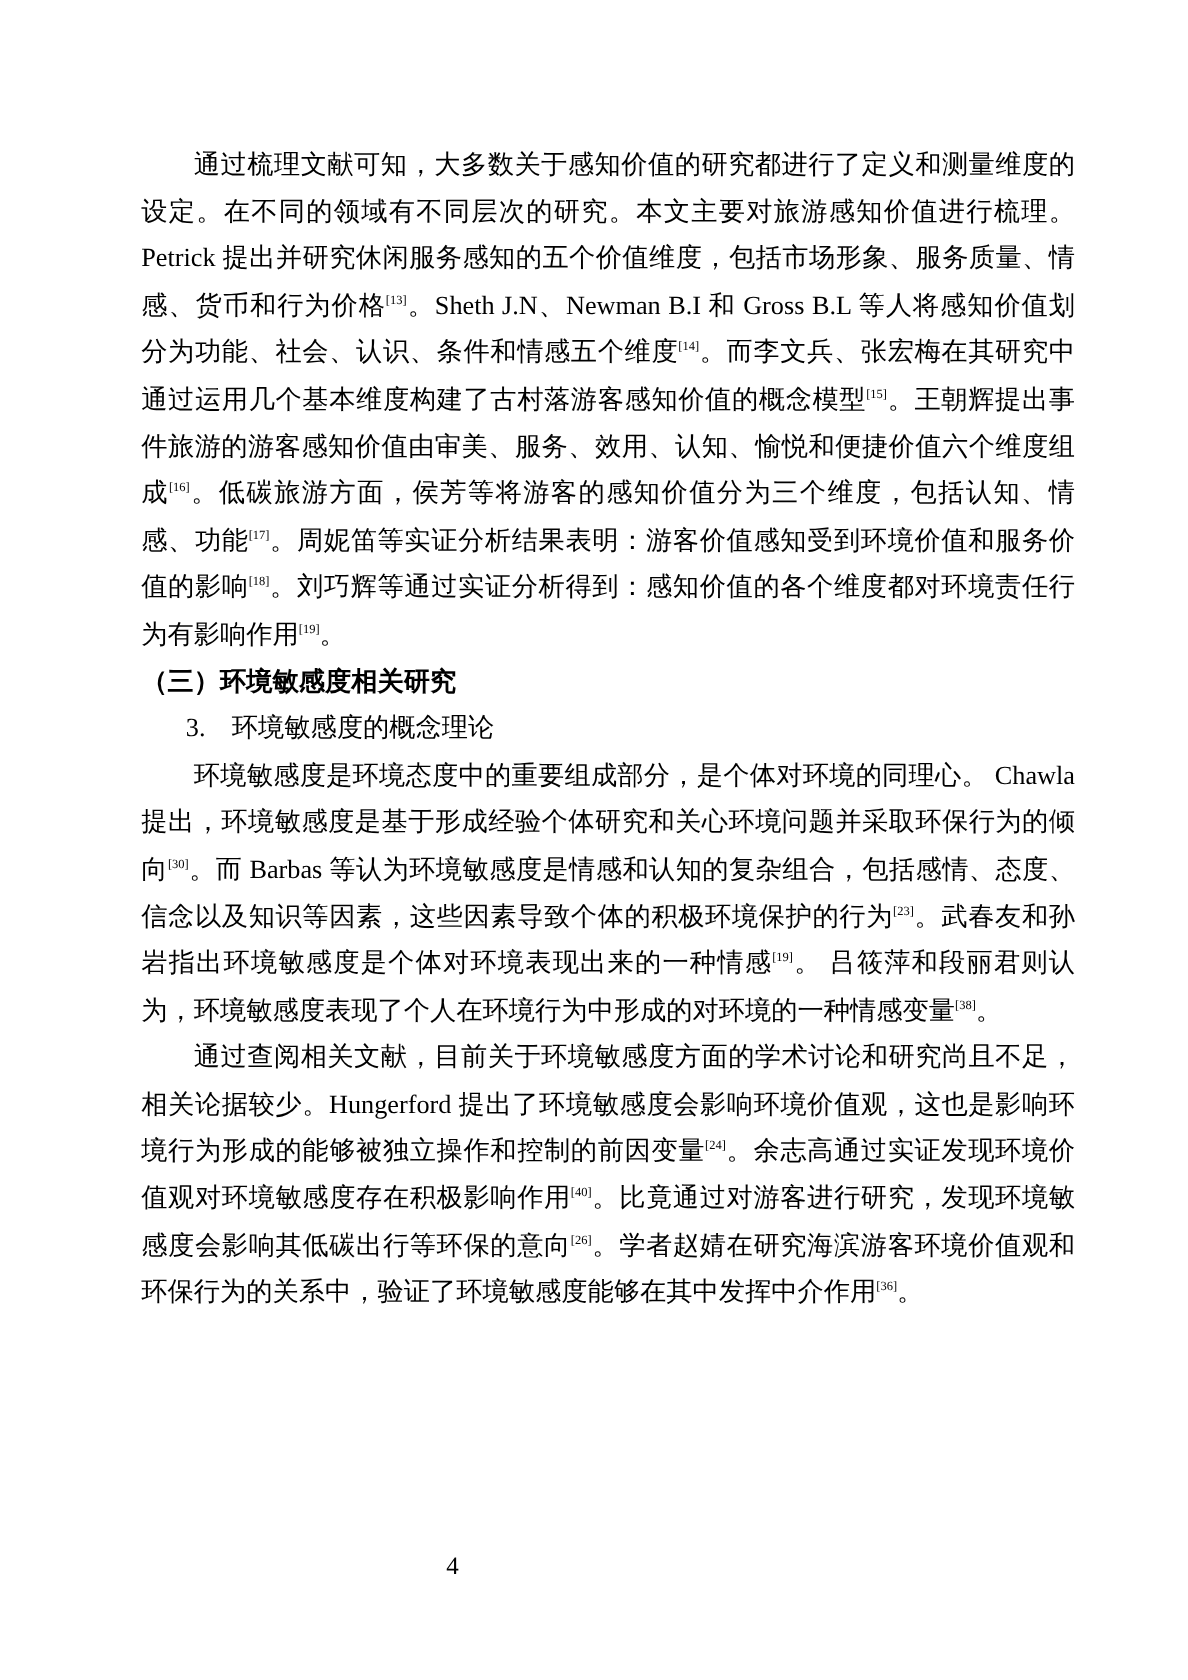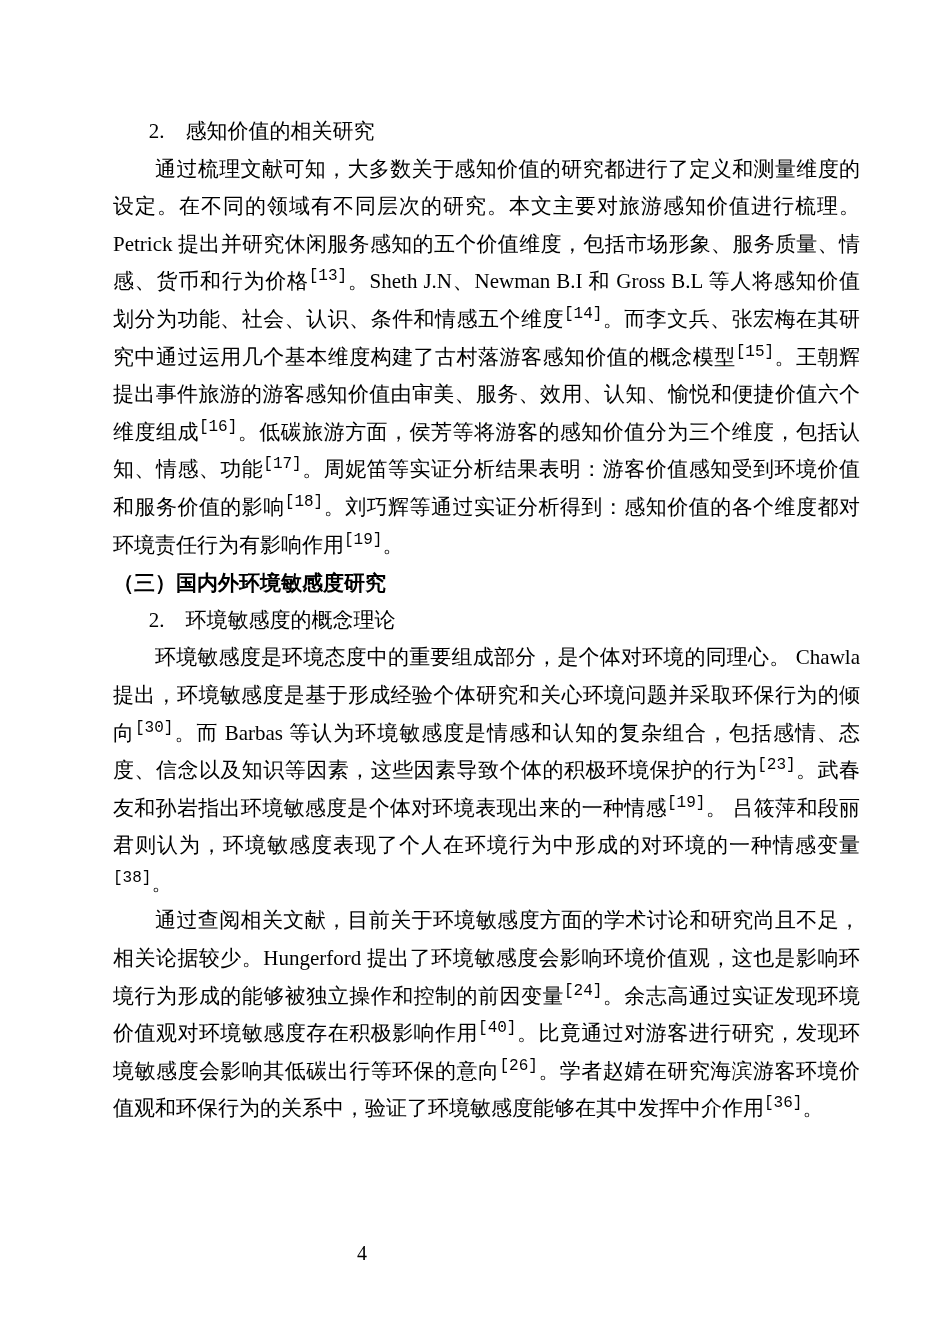--- a/index.html
+++ b/index.html
@@ -34,48 +34,47 @@
     text-indent: 1.7em;
     font-weight: normal;
     font-family: "Liberation Serif", "DejaVu Serif", serif;
   }
   .h-bold {
     text-indent: 0;
     font-weight: bold;
     font-family: "Liberation Sans", "DejaVu Sans", sans-serif;
   }
   .para sup {
-    font-size: 16px;
+    font-size: 10px;
     line-height: 0;
     vertical-align: super;
-    font-family: Liberation Mono, monospace;
+    font-family: Liberation Serif, serif;
   }
   .page-number {
     position: absolute;
     left: 357px;
     top: 1241px;
     font-size: 20px;
     line-height: 24px;
     font-family: "Liberation Serif", "DejaVu Serif", serif;
   }
 </style>
 </head>
 <body>
 
 <div class="page">
   <div class="content">
 
-    <p class="h-num">2.　感知价值的相关研究</p>
 
     <p class="para">通过梳理文献可知，大多数关于感知价值的研究都进行了定义和测量维度的设定。在不同的领域有不同层次的研究。本文主要对旅游感知价值进行梳理。Petrick 提出并研究休闲服务感知的五个价值维度，包括市场形象、服务质量、情感、货币和行为价格<sup>[13]</sup>。Sheth J.N、Newman B.I 和 Gross  B.L 等人将感知价值划分为功能、社会、认识、条件和情感五个维度<sup>[14]</sup>。而李文兵、张宏梅在其研究中通过运用几个基本维度构建了古村落游客感知价值的概念模型<sup>[15]</sup>。王朝辉提出事件旅游的游客感知价值由审美、服务、效用、认知、愉悦和便捷价值六个维度组成<sup>[16]</sup>。低碳旅游方面，侯芳等将游客的感知价值分为三个维度，包括认知、情感、功能<sup>[17]</sup>。周妮笛等实证分析结果表明：游客价值感知受到环境价值和服务价值的影响<sup>[18]</sup>。刘巧辉等通过实证分析得到：感知价值的各个维度都对环境责任行为有影响作用<sup>[19]</sup>。</p>
 
 
-    <p class="h-bold">（三）国内外环境敏感度研究</p>
+    <p class="h-bold">（三）环境敏感度相关研究</p>
 
-    <p class="h-num">2.　环境敏感度的概念理论</p>
+    <p class="h-num">3.　环境敏感度的概念理论</p>
 
     <p class="para">环境敏感度是环境态度中的重要组成部分，是个体对环境的同理心。 Chawla 提出，环境敏感度是基于形成经验个体研究和关心环境问题并采取环保行为的倾向<sup>[30]</sup>。而 Barbas 等认为环境敏感度是情感和认知的复杂组合，包括感情、态度、信念以及知识等因素，这些因素导致个体的积极环境保护的行为<sup>[23]</sup>。武春友和孙岩指出环境敏感度是个体对环境表现出来的一种情感<sup>[19]</sup>。 吕筱萍和段丽君则认为，环境敏感度表现了个人在环境行为中形成的对环境的一种情感变量<sup>[38]</sup>。</p>
 
 
     <p class="para">通过查阅相关文献，目前关于环境敏感度方面的学术讨论和研究尚且不足，相关论据较少。Hungerford 提出了环境敏感度会影响环境价值观，这也是影响环境行为形成的能够被独立操作和控制的前因变量<sup>[24]</sup>。余志高通过实证发现环境价值观对环境敏感度存在积极影响作用<sup>[40]</sup>。比竟通过对游客进行研究，发现环境敏感度会影响其低碳出行等环保的意向<sup>[26]</sup>。学者赵婧在研究海滨游客环境价值观和环保行为的关系中，验证了环境敏感度能够在其中发挥中介作用<sup>[36]</sup>。</p>
 
   </div>
 
   <div class="page-number">4</div>
 </div>

